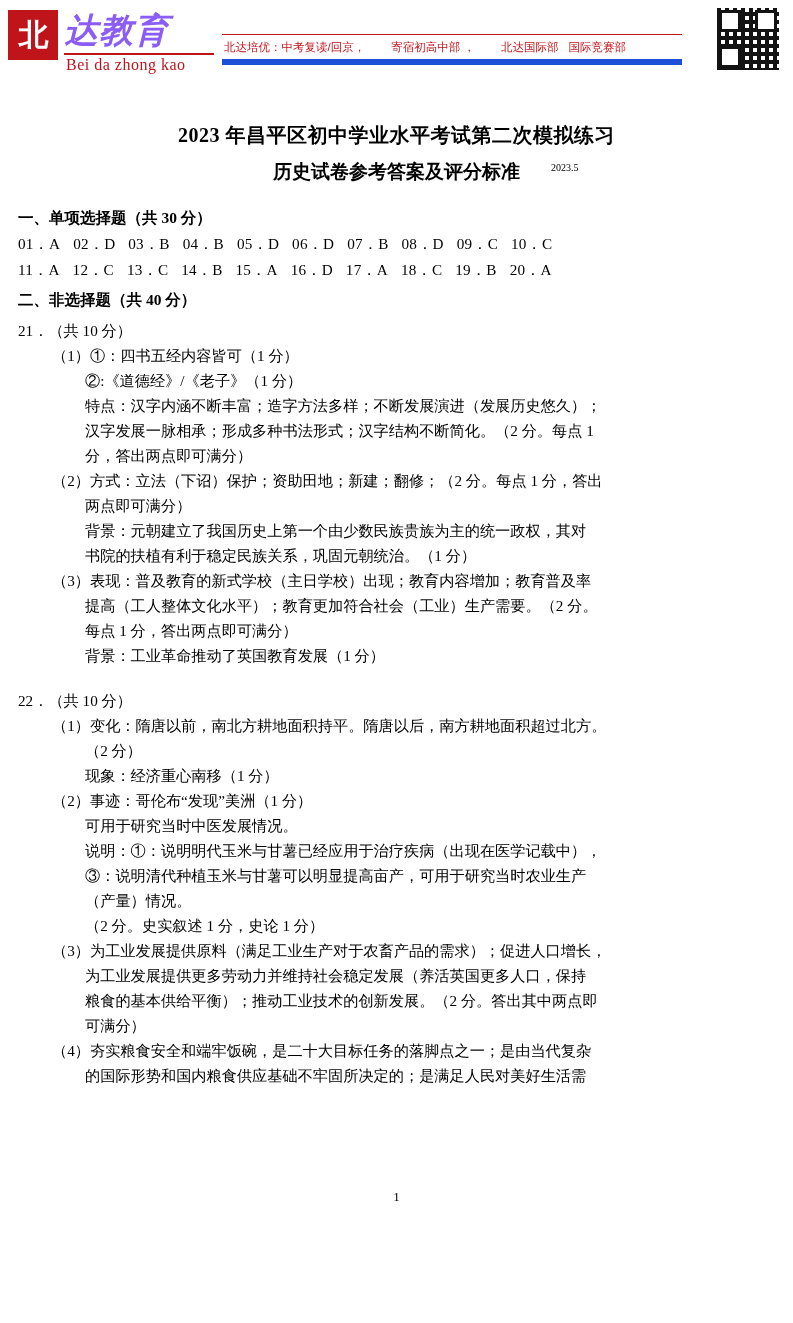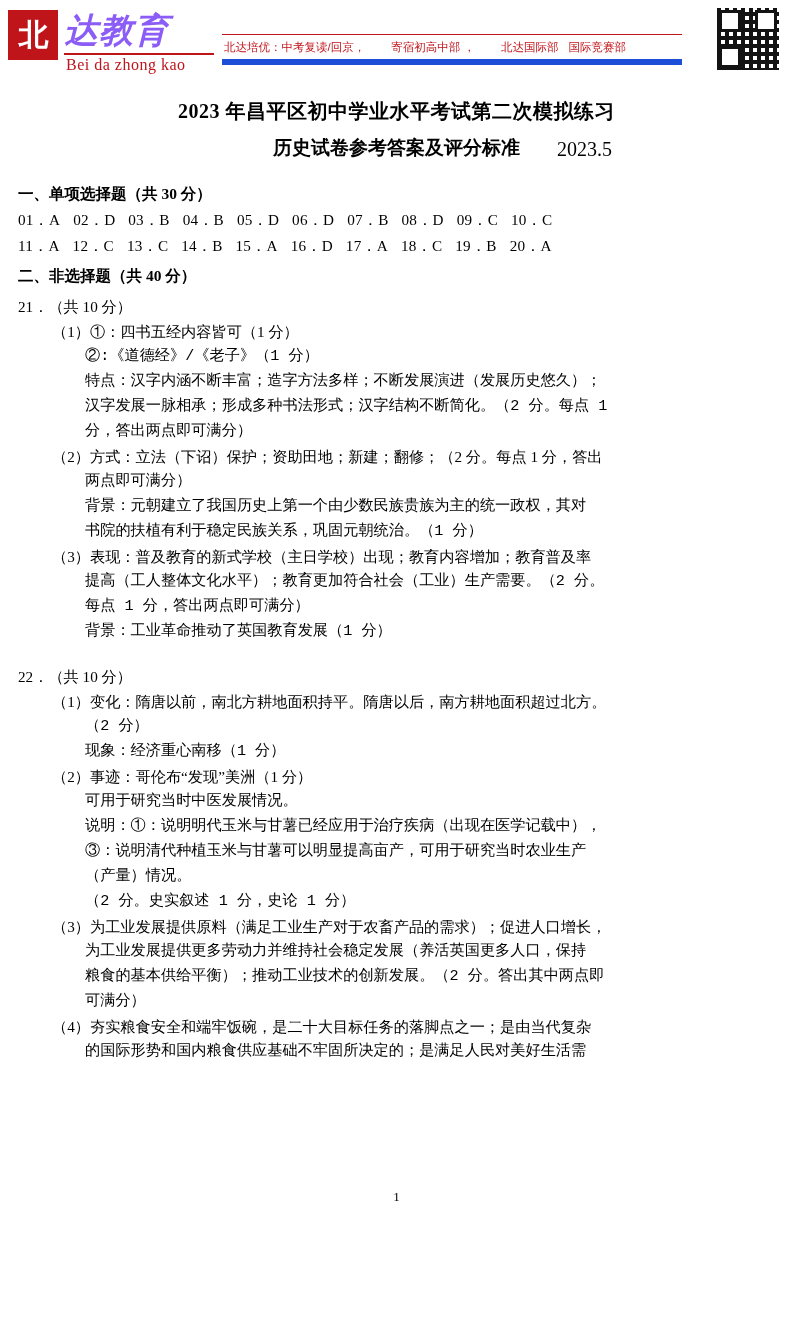--- a/index.html
+++ b/index.html
@@ -119,40 +119,40 @@
   .qr-b {
     position: absolute;
     left: 2px; bottom: 2px;
     width: 16px; height: 16px;
     border: 3px solid #000;
     background: #fff;
   }
 
   
   .title-block {
-    margin-top: 6px;
+    margin-top: 30px;
     text-align: center;
   }
   .title-main {
     font-size: 20px;
     font-weight: bold;
     letter-spacing: 0.5px;
   }
   .title-sub-row {
     margin-top: 10px;
     font-size: 19px;
     font-weight: bold;
     position: relative;
     display: inline-block;
   }
   .title-date {
     position: absolute;
-    left: 284px;
+    left: 278px;
     top: 3px;
-    font-size: 20px;
+    font-size: 10px;
     font-weight: normal;
     font-family: "Liberation Serif", serif;
   }
 
   
   .body {
     margin-top: 20px;
     padding: 0 22px 0 18px;
     font-size: 15.2px;
     line-height: 25px;
@@ -173,21 +173,20 @@
 
   .qblock { margin-top: 2px; }
   .qhead { margin-top: 6px; }
   .lvl1 {
     padding-left: 34px;
     text-indent: 0;
   }
   .lvl2 {
     padding-left: 67px;
     text-indent: 0;
-    font-family: Liberation Mono, monospace;
   }
   .gap { height: 14px; }
 
   .page-num {
     position: absolute;
     bottom: 118px;
     left: 0;
     width: 100%;
     text-align: center;
     font-size: 13px;

